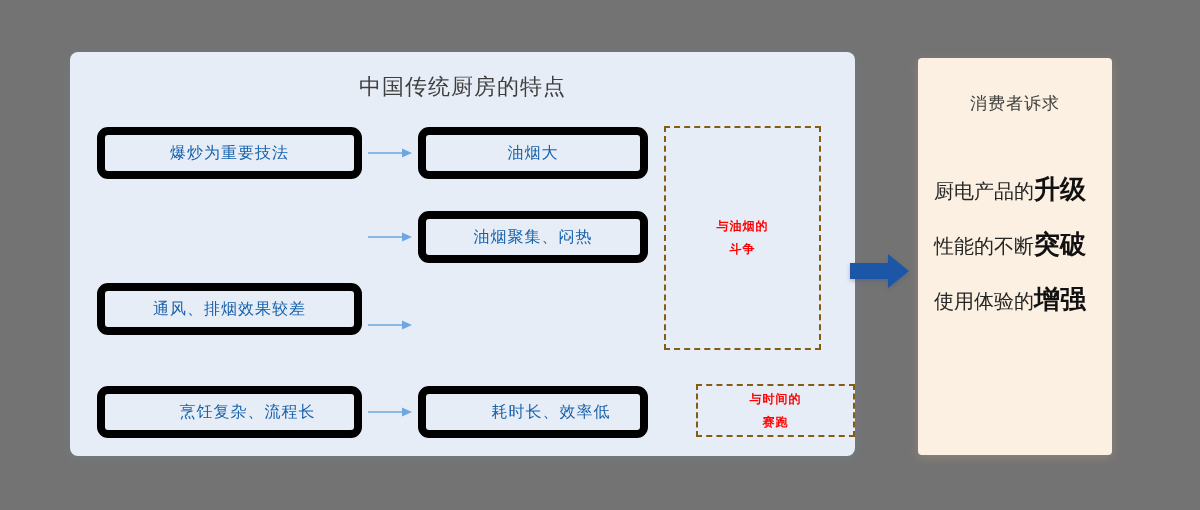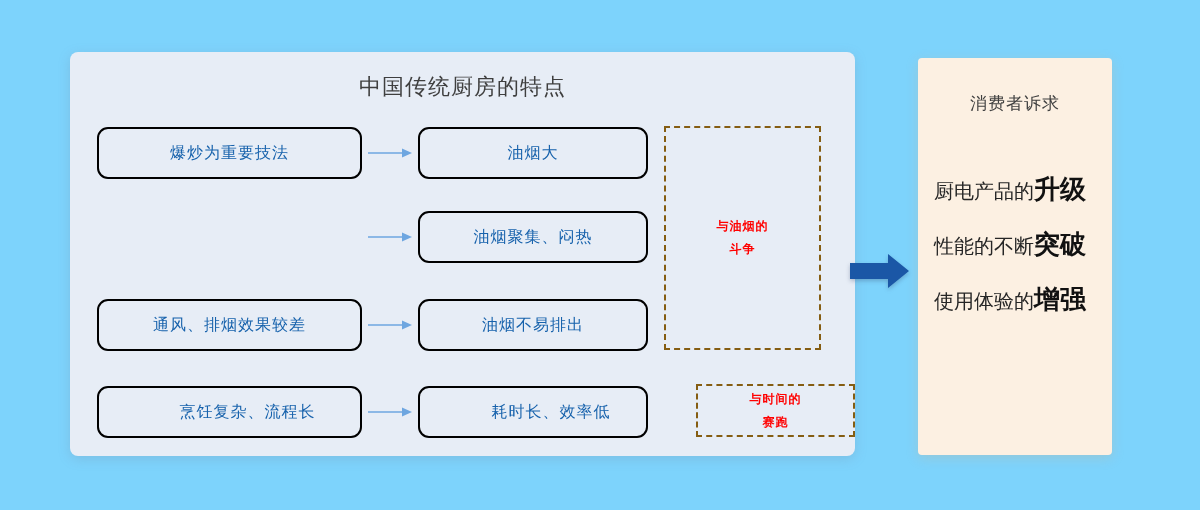--- a/index.html
+++ b/index.html
@@ -1,42 +1,42 @@
 <!DOCTYPE html>
 <html><head>
 <meta charset="utf-8">
 <style>
   html, body { margin: 0; padding: 0; background: #ffffff; }
   .canvas {
     position: relative; width: 1200px; height: 510px;
-    background: #7dd3fc; overflow: hidden;
+    background: #737373; overflow: hidden;
     font-family: "Liberation Sans", "DejaVu Sans", sans-serif;
   }
 
   
   .left-panel {
     position: absolute; left: 70px; top: 52px; width: 785px; height: 404px;
     background: #E7EDF6; border-radius: 8px;
     box-shadow: 0 3px 12px rgba(120,140,170,.28);
   }
   .panel-title {
     position: absolute; top: 20px; left: 0; width: 100%;
     text-align: center; font-size: 22px; color: #3F3F3F; letter-spacing: 1px;
   }
 
   .box {
     position: absolute; box-sizing: border-box;
-    border: 2px solid #000000; border-radius: 11px;
+    border: 8px solid #000000; border-radius: 11px;
     display: flex; align-items: center; justify-content: center;
     font-size: 16px; color: #1762AC; letter-spacing: 1px;
     background: transparent;
   }
   .cause  { left: 27px;  width: 265px; height: 52px; }
   .effect { left: 348px; width: 230px; height: 52px; }
-  .r1 { top: 75px; }  .r2 { top: 159px; }  .r3 { top: 247px; }  .r4 { top: 334px; padding-left: 36px; }
+  .r1 { top: 75px; }  .r2 { top: 159px; }  .r3 { top: 231px; }  .r4 { top: 334px; padding-left: 36px; }
 
   .arrow-sm { position: absolute; left: 297px; width: 46px; height: 12px; }
   .a1 { top: 95px; } .a2 { top: 179px; } .a3 { top: 267px; } .a4 { top: 354px; }
 
   .dashed {
     position: absolute; box-sizing: border-box;
     border: 2px dashed #855D12;
     display: flex; flex-direction: column; align-items: center; justify-content: center;
     color: #FF0000; font-size: 12px; line-height: 23px; text-align: center;
     letter-spacing: 1px;
@@ -95,23 +95,20 @@
       <span>油烟聚集、闷热</span>
     </div>
 
     <div class="box cause r3">
       <span>通风、排烟效果较差</span>
     </div>
     <svg class="arrow-sm a3" viewBox="0 0 46 12">
       <line x1="1" y1="6" x2="35" y2="6" stroke="#6EA6E0" stroke-width="1.6"></line>
       <polygon points="35,1.5 45,6 35,10.5" fill="#6EA6E0"></polygon>
     </svg>
-    <div class="box effect r3">
-      <span>油烟不易排出</span>
-    </div>
 
     <div class="box cause r4">
       <span>烹饪复杂、流程长</span>
     </div>
     <svg class="arrow-sm a4" viewBox="0 0 46 12">
       <line x1="1" y1="6" x2="35" y2="6" stroke="#6EA6E0" stroke-width="1.6"></line>
       <polygon points="35,1.5 45,6 35,10.5" fill="#6EA6E0"></polygon>
     </svg>
     <div class="box effect r4">
       <span>耗时长、效率低</span>

